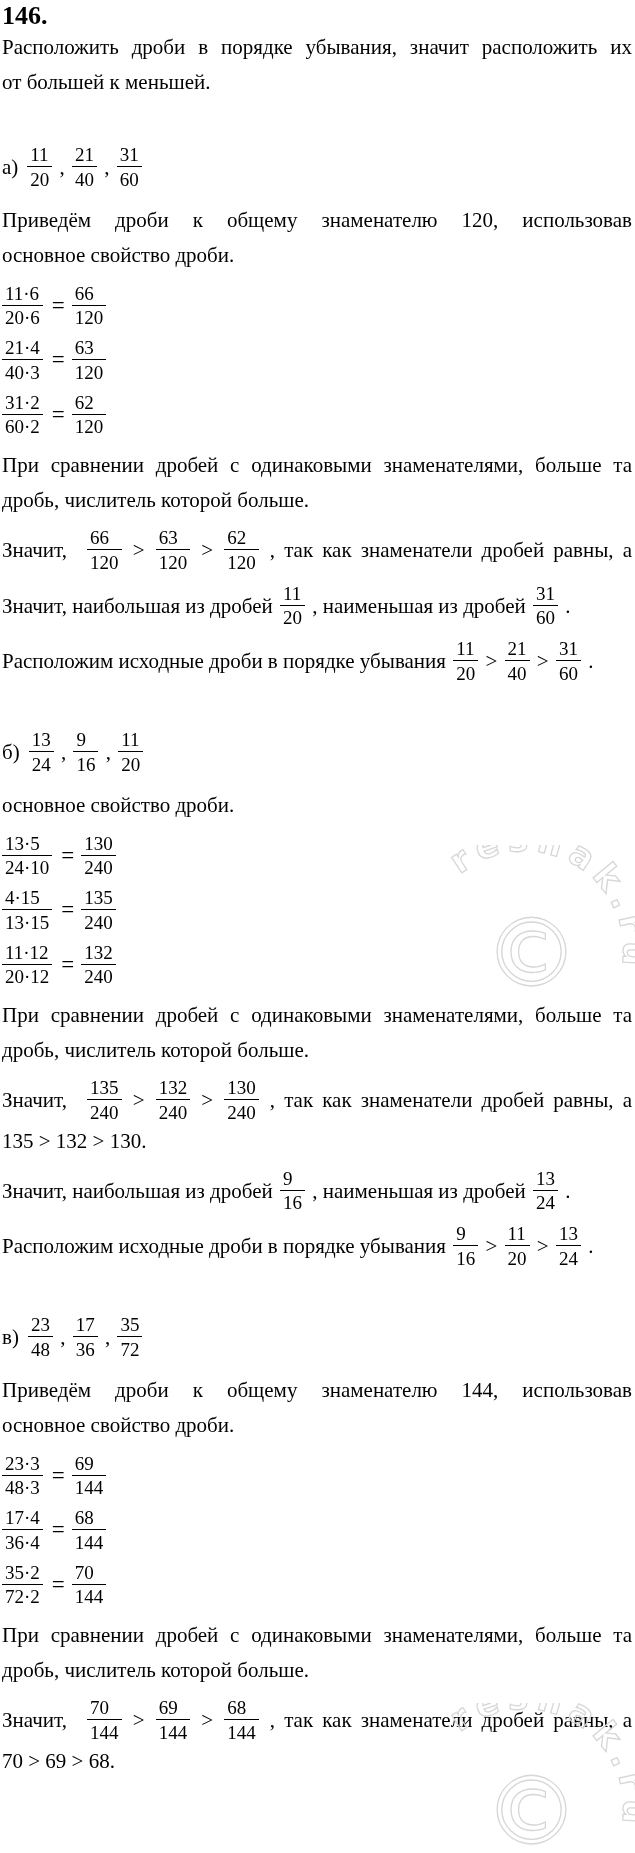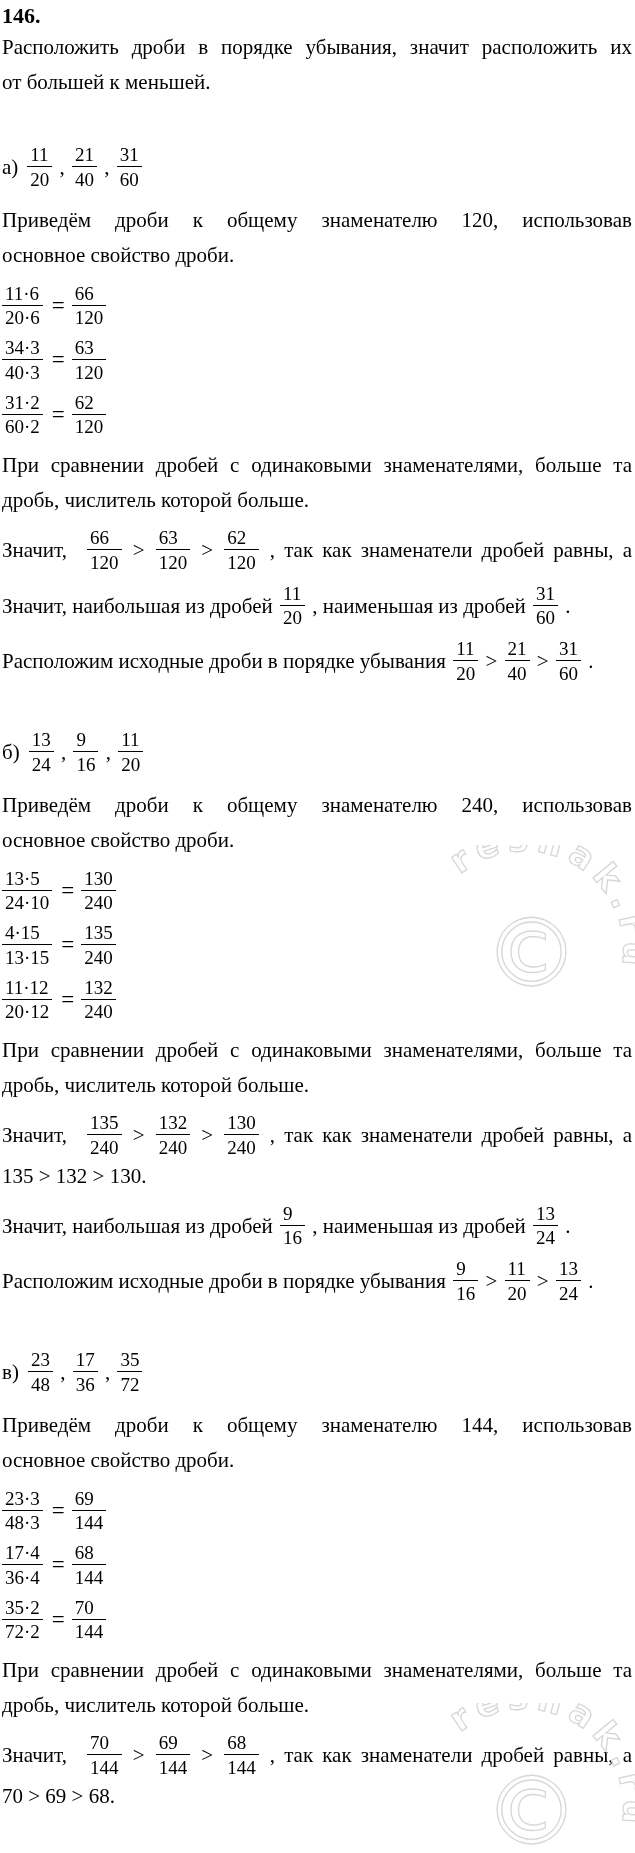--- a/index.html
+++ b/index.html
@@ -2,21 +2,21 @@
 <html><head>
 <meta charset="utf-8">
 <style>
   html,body{margin:0;padding:0}
   body{
     width:635px;height:1853px;overflow:hidden;position:relative;
     background:#ffffff;color:#000;
     font-family:"Liberation Serif",serif;font-size:21px;
   }
   .page{padding:3px 3px 0 2px;position:relative}
-  .pnum{font-size:22px;line-height:25px;font-weight:700;margin:0}
+  .pnum{font-size:26px;line-height:25px;font-weight:700;margin:0}
   .para{margin:12px 0 0}
   .p-first{margin-top:2px}
   .pline{display:block;text-align:justify;text-align-last:left;line-height:35px}
   .pline.stretch{text-align-last:justify}
   .item{margin:46px 0 0;line-height:42px}
   .item-label{margin-right:7px}
   .frac{
     display:inline-block;vertical-align:middle;text-align:left;
     font-size:19px;line-height:1.0;margin:0 2px;position:relative;top:-2px;
   }
@@ -41,40 +41,39 @@
       </p>
     </div>
   <div id="sections">
       <section>
         <p class="item"><span class="item-label">а)</span><span class="frac"><span class="fnum">11</span><span class="fden">20</span></span><span> , </span><span class="frac"><span class="fnum">21</span><span class="fden">40</span></span><span> , </span><span class="frac"><span class="fnum">31</span><span class="fden">60</span></span></p>
         <p class="para">
           <span class="pline stretch"><span>Приведём дроби к общему знаменателю 120, использовав</span></span>
           <span class="pline"><span>основное свойство дроби.</span></span>
         </p>
         <div class="equation"><span class="frac"><span class="fnum">11·6</span><span class="fden">20·6</span></span><span class="eqsign">=</span><span class="frac"><span class="fnum">66</span><span class="fden">120</span></span></div>
-        <div class="equation"><span class="frac"><span class="fnum">34·3</span><span class="fden">40·3</span></span><span class="eqsign">=</span><span class="frac"><span class="fnum">63</span><span class="fden">120</span></span></div>
+        <div class="equation"><span class="frac"><span class="fnum">21·4</span><span class="fden">40·3</span></span><span class="eqsign">=</span><span class="frac"><span class="fnum">63</span><span class="fden">120</span></span></div>
         <div class="equation"><span class="frac"><span class="fnum">31·2</span><span class="fden">60·2</span></span><span class="eqsign">=</span><span class="frac"><span class="fnum">62</span><span class="fden">120</span></span></div>
         <p class="para">
           <span class="pline stretch"><span>При сравнении дробей с одинаковыми знаменателями, больше та</span></span>
           <span class="pline"><span>дробь, числитель которой больше.</span></span>
         </p>
         <p class="para">
           <span class="pline stretch"><span>Значит,&nbsp; </span><span class="frac"><span class="fnum">66</span><span class="fden">120</span></span><span> &gt; </span><span class="frac"><span class="fnum">63</span><span class="fden">120</span></span><span> &gt; </span><span class="frac"><span class="fnum">62</span><span class="fden">120</span></span><span> , так как знаменатели дробей равны, а</span></span>
         </p>
         <p class="para">
           <span class="pline"><span>Значит, наибольшая из дробей </span><span class="frac"><span class="fnum">11</span><span class="fden">20</span></span><span> , наименьшая из дробей </span><span class="frac"><span class="fnum">31</span><span class="fden">60</span></span><span> .</span></span>
         </p>
         <p class="para">
           <span class="pline"><span>Расположим исходные дроби в порядке убывания </span><span class="frac"><span class="fnum">11</span><span class="fden">20</span></span><span> &gt; </span><span class="frac"><span class="fnum">21</span><span class="fden">40</span></span><span> &gt; </span><span class="frac"><span class="fnum">31</span><span class="fden">60</span></span><span> .</span></span>
         </p>
       </section>
       <section>
         <p class="item"><span class="item-label">б)</span><span class="frac"><span class="fnum">13</span><span class="fden">24</span></span><span> , </span><span class="frac"><span class="fnum">9</span><span class="fden">16</span></span><span> , </span><span class="frac"><span class="fnum">11</span><span class="fden">20</span></span></p>
         <p class="para">
-          <span class="pline stretch"><span>Приведём дроби к общему знаменателю 240, использовав</span></span>
           <span class="pline"><span>основное свойство дроби.</span></span>
         </p>
         <div class="equation"><span class="frac"><span class="fnum">13·5</span><span class="fden">24·10</span></span><span class="eqsign">=</span><span class="frac"><span class="fnum">130</span><span class="fden">240</span></span></div>
         <div class="equation"><span class="frac"><span class="fnum">4·15</span><span class="fden">13·15</span></span><span class="eqsign">=</span><span class="frac"><span class="fnum">135</span><span class="fden">240</span></span></div>
         <div class="equation"><span class="frac"><span class="fnum">11·12</span><span class="fden">20·12</span></span><span class="eqsign">=</span><span class="frac"><span class="fnum">132</span><span class="fden">240</span></span></div>
         <p class="para">
           <span class="pline stretch"><span>При сравнении дробей с одинаковыми знаменателями, больше та</span></span>
           <span class="pline"><span>дробь, числитель которой больше.</span></span>
         </p>
         <p class="para">

